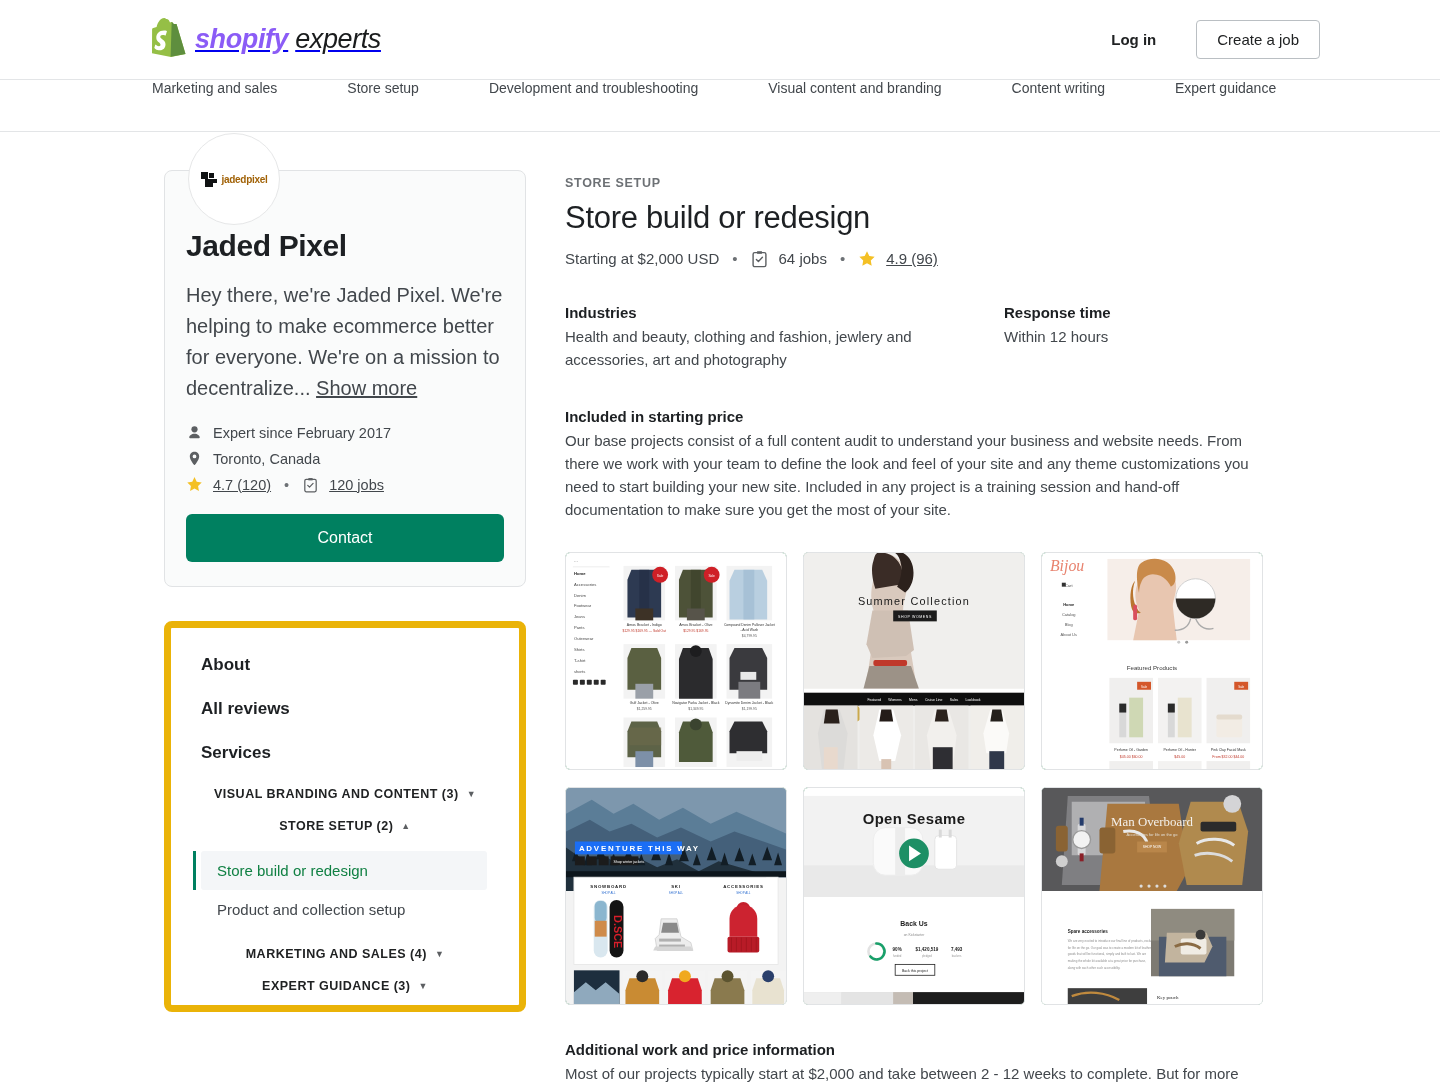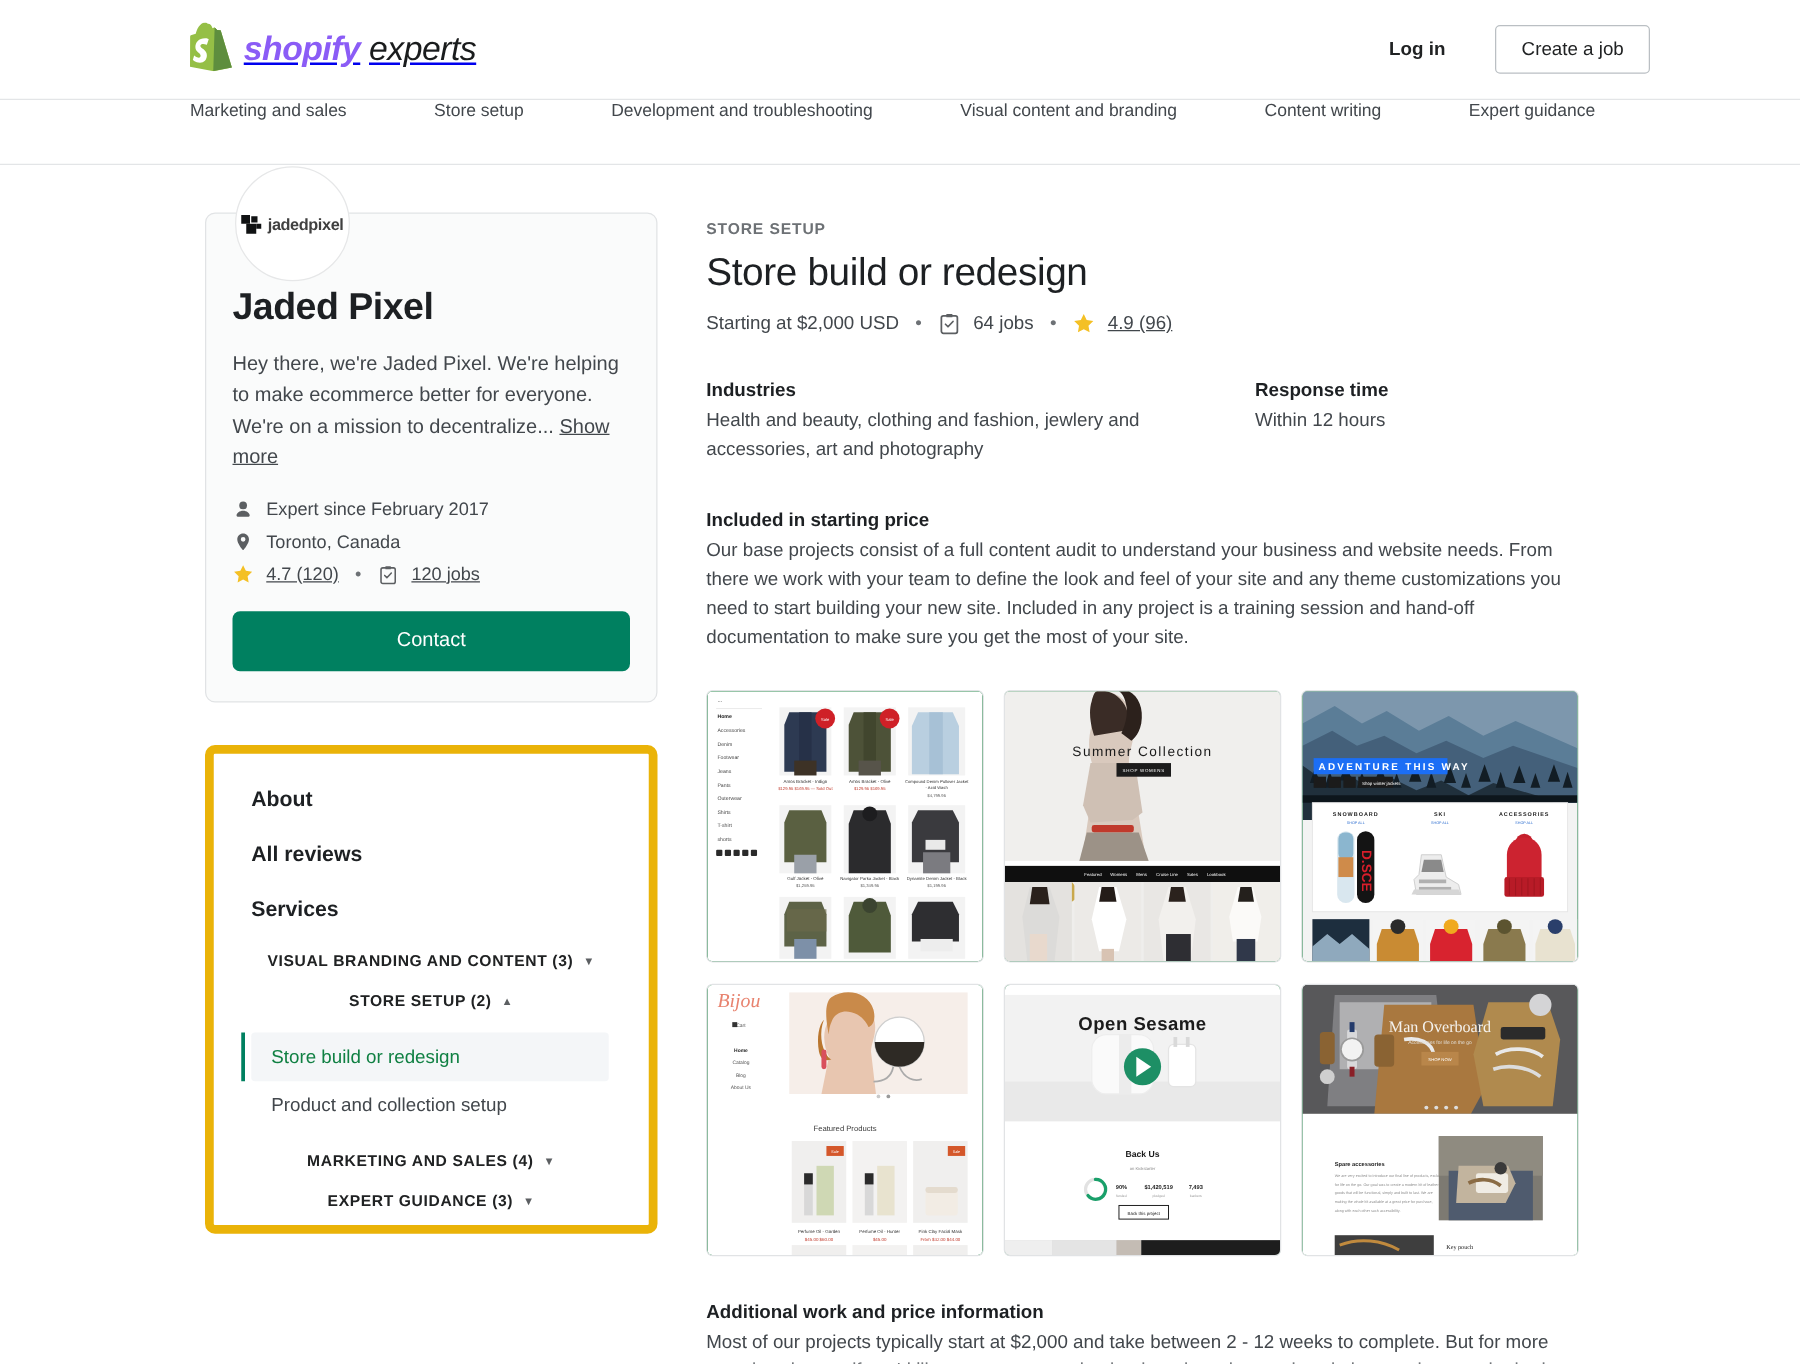--- a/index.html
+++ b/index.html
@@ -102,31 +102,31 @@
   .avatar-mark { position: relative; width: 16px; height: 15px; }
   .avatar-mark i {
     position: absolute;
     background: #101213;
     display: block;
   }
   .avatar-mark i.s1 { width: 7px; height: 7px; left: 0; top: 0; }
   .avatar-mark i.s2 { width: 5px; height: 5px; left: 8px; top: 1px; }
   .avatar-mark i.s3 { width: 8px; height: 8px; left: 4px; top: 7px; }
   .avatar-mark i.s4 { width: 4px; height: 4px; left: 12px; top: 7px; }
-  .avatar-word { font-size: 13px; font-weight: 700; letter-spacing: -0.3px; color: #404040; }
+  .avatar-word { font-size: 10px; font-weight: 700; letter-spacing: -0.3px; color: #a16207; }
 
   .profile-name {
     font-size: 30px;
     font-weight: 700;
     letter-spacing: -0.4px;
     margin-bottom: 17px;
     color: #1d2023;
   }
   .profile-bio {
-    font-size: 16px;
+    font-size: 20px;
     line-height: 1.55;
     color: #42474c;
     margin-bottom: 20px;
   }
   .show-more {
     color: #42474c;
     text-decoration: underline;
     cursor: pointer;
   }
 
@@ -584,20 +584,79 @@
             <rect x="168" y="154" width="54" height="64" fill="#f0eeea"></rect>
             <path d="M188 158h12l7 24-3 20h-20l-3-20z" fill="#fbfaf8"></path>
             <path d="M190 158h9l2 12h-13z" fill="#24201c"></path>
             <rect x="187" y="200" width="15" height="18" fill="#30384a"></rect>
           </g>
         </svg>
       </div>
 
       <div class="shot">
         <svg viewBox="0 0 222 218" preserveAspectRatio="xMidYMid slice">
+          <rect width="222" height="218" fill="#ffffff"></rect>
+          <text x="8" y="18" font-size="16" fill="#e8836f" font-style="italic" font-family="Liberation Serif, serif">Bijou</text>
+          <g fill="#555" font-size="4" font-family="Liberation Sans, sans-serif" text-anchor="middle">
+            <text x="27" y="34">Cart</text>
+            <text x="27" y="54" fill="#222" font-weight="bold">Home</text>
+            <text x="27" y="64">Catalog</text>
+            <text x="27" y="74">Blog</text>
+            <text x="27" y="84">About Us</text>
+          </g>
+          <rect x="20" y="30" width="4" height="4" fill="#333"></rect>
+          <g>
+            <rect x="66" y="6" width="144" height="82" fill="#f6eee9"></rect>
+            <path d="M106 18c10-8 24-4 28 8 4 12-2 20-2 28l4 34h-44l6-30c-4-8-6-20 0-30 2-4 5-8 8-10z" fill="#e8c6b0"></path>
+            <path d="M100 10c12-8 30-4 34 10 3 12-4 14-4 14s-4-10-14-12c-8-2-14 2-16 8-2 4-2 10-2 10S92 16 100 10z" fill="#c98a4a"></path>
+            <path d="M94 28c-4 10-2 22 2 28 2 4 4 4 4 4s-8 4-10-6c-2-12 0-22 4-26z" fill="#b9762f"></path>
+            <rect x="92" y="52" width="4" height="16" rx="2" fill="#d94f5c"></rect>
+            <circle cx="155" cy="46" r="20" fill="#ffffff" stroke="#cfcfcf" stroke-width="1"></circle>
+            <path d="M135 46a20 20 0 0040 0z" fill="#2e2a25"></path>
+            <path d="M155 66c4 10 12 12 18 10" stroke="#aaa" stroke-width="1.4" fill="none"></path>
+            <path d="M150 66c-2 10-10 12-16 12" stroke="#aaa" stroke-width="1.4" fill="none"></path>
+            <circle cx="138" cy="90" r="1.5" fill="#c9c9c9"></circle>
+              <circle cx="146" cy="90" r="1.5" fill="#9a9a9a"></circle>
+          </g>
+          <text x="111" y="118" font-size="6.2" fill="#3a3a3a" text-anchor="middle" font-family="Liberation Sans, sans-serif">Featured Products</text>
+          <g>
+            <rect x="68" y="126" width="44" height="66" fill="#f0efee"></rect>
+            <rect x="96" y="130" width="14" height="8" fill="#d4572a"></rect>
+            <text x="103" y="136" font-size="3" fill="#fff" text-anchor="middle" font-family="Liberation Sans, sans-serif">Sale</text>
+            <rect x="78" y="152" width="7" height="34" fill="#d8d8d8"></rect>
+              <rect x="78" y="152" width="7" height="9" fill="#2b2b2b"></rect>
+            <rect x="88" y="146" width="14" height="40" fill="#cfd8b4"></rect>
+            <text x="90" y="200" font-size="3.6" fill="#333" text-anchor="middle" font-family="Liberation Sans, sans-serif">Perfume Oil - Garden</text>
+            <text x="90" y="207" font-size="3.6" fill="#c0392b" text-anchor="middle" font-family="Liberation Sans, sans-serif">$45.00 $60.00</text>
+          </g>
+          <g>
+            <rect x="117" y="126" width="44" height="66" fill="#f3f2f1"></rect>
+            <rect x="127" y="152" width="7" height="34" fill="#d8d8d8"></rect>
+              <rect x="127" y="152" width="7" height="9" fill="#2b2b2b"></rect>
+            <rect x="137" y="146" width="14" height="40" fill="#e8e3cf"></rect>
+            <text x="139" y="200" font-size="3.6" fill="#333" text-anchor="middle" font-family="Liberation Sans, sans-serif">Perfume Oil - Hunter</text>
+            <text x="139" y="207" font-size="3.6" fill="#c0392b" text-anchor="middle" font-family="Liberation Sans, sans-serif">$45.00</text>
+          </g>
+          <g>
+            <rect x="166" y="126" width="44" height="66" fill="#f0efee"></rect>
+            <rect x="194" y="130" width="14" height="8" fill="#d4572a"></rect>
+            <text x="201" y="136" font-size="3" fill="#fff" text-anchor="middle" font-family="Liberation Sans, sans-serif">Sale</text>
+            <rect x="176" y="166" width="26" height="20" rx="2" fill="#f2ece4"></rect>
+            <rect x="176" y="163" width="26" height="5" rx="2" fill="#e4dbce"></rect>
+            <text x="188" y="200" font-size="3.6" fill="#333" text-anchor="middle" font-family="Liberation Sans, sans-serif">Pink Clay Facial Mask</text>
+            <text x="188" y="207" font-size="3.6" fill="#c0392b" text-anchor="middle" font-family="Liberation Sans, sans-serif">From $32.00 $44.00</text>
+          </g>
+          <rect x="68" y="210" width="44" height="8" fill="#f0efee"></rect>
+          <rect x="117" y="210" width="44" height="8" fill="#f3f2f1"></rect>
+          <rect x="166" y="210" width="44" height="8" fill="#f0efee"></rect>
+        </svg>
+      </div>
+
+      <div class="shot">
+        <svg viewBox="0 0 222 218" preserveAspectRatio="xMidYMid slice">
           <rect width="222" height="218" fill="#f3f3f3"></rect>
           <g>
             <rect x="0" y="0" width="222" height="90" fill="#7d97ad"></rect>
             <path d="M0 26l26-14 22 14 20-10 26 16 24-12 28 16 26-12 50 22v34H0z" fill="#5b7d97"></path>
             <path d="M0 44l24-12 20 12 22-8 26 14 24-10 30 14 24-10 52 18v28H0z" fill="#44607a"></path>
             <path d="M0 60l20 14 18-6 16 10 18-8 20 10 20-8 22 12 20-10 48 14v16H0z" fill="#20303c"></path>
             <g fill="#121d25">
               <path d="M6 74l4-12 4 12zM18 78l4-14 4 14zM30 72l5-14 5 14zM44 78l4-13 4 13zM58 74l5-14 5 14zM72 78l4-12 4 12zM86 73l5-14 5 14zM100 78l4-13 4 13zM114 74l5-14 5 14zM128 78l4-12 4 12zM142 73l5-14 5 14zM156 78l4-13 4 13zM170 74l5-14 5 14zM184 78l4-12 4 12zM198 73l5-14 5 14zM210 78l4-13 4 13z"></path>
             </g>
             <rect x="0" y="84" width="222" height="6" fill="#0d161c"></rect>
@@ -656,79 +715,20 @@
             <rect x="100" y="184" width="40" height="34" fill="#f4f4f4"></rect>
             <path d="M107 192h26l4 12v14h-34v-14z" fill="#d8232f"></path>
               <circle cx="120" cy="190" r="6" fill="#f0a91e"></circle>
             <rect x="143" y="184" width="40" height="34" fill="#f4f4f4"></rect>
             <path d="M150 192h26l4 12v14h-34v-14z" fill="#8a7a4e"></path>
               <circle cx="163" cy="190" r="6" fill="#5c5430"></circle>
             <rect x="186" y="184" width="36" height="34" fill="#f4f4f4"></rect>
             <path d="M192 192h24l4 12v14h-32v-14z" fill="#e8e2d0"></path>
               <circle cx="204" cy="190" r="6" fill="#2a3f6b"></circle>
           </g>
-        </svg>
-      </div>
-
-      <div class="shot">
-        <svg viewBox="0 0 222 218" preserveAspectRatio="xMidYMid slice">
-          <rect width="222" height="218" fill="#ffffff"></rect>
-          <text x="8" y="18" font-size="16" fill="#e8836f" font-style="italic" font-family="Liberation Serif, serif">Bijou</text>
-          <g fill="#555" font-size="4" font-family="Liberation Sans, sans-serif" text-anchor="middle">
-            <text x="27" y="34">Cart</text>
-            <text x="27" y="54" fill="#222" font-weight="bold">Home</text>
-            <text x="27" y="64">Catalog</text>
-            <text x="27" y="74">Blog</text>
-            <text x="27" y="84">About Us</text>
-          </g>
-          <rect x="20" y="30" width="4" height="4" fill="#333"></rect>
-          <g>
-            <rect x="66" y="6" width="144" height="82" fill="#f6eee9"></rect>
-            <path d="M106 18c10-8 24-4 28 8 4 12-2 20-2 28l4 34h-44l6-30c-4-8-6-20 0-30 2-4 5-8 8-10z" fill="#e8c6b0"></path>
-            <path d="M100 10c12-8 30-4 34 10 3 12-4 14-4 14s-4-10-14-12c-8-2-14 2-16 8-2 4-2 10-2 10S92 16 100 10z" fill="#c98a4a"></path>
-            <path d="M94 28c-4 10-2 22 2 28 2 4 4 4 4 4s-8 4-10-6c-2-12 0-22 4-26z" fill="#b9762f"></path>
-            <rect x="92" y="52" width="4" height="16" rx="2" fill="#d94f5c"></rect>
-            <circle cx="155" cy="46" r="20" fill="#ffffff" stroke="#cfcfcf" stroke-width="1"></circle>
-            <path d="M135 46a20 20 0 0040 0z" fill="#2e2a25"></path>
-            <path d="M155 66c4 10 12 12 18 10" stroke="#aaa" stroke-width="1.4" fill="none"></path>
-            <path d="M150 66c-2 10-10 12-16 12" stroke="#aaa" stroke-width="1.4" fill="none"></path>
-            <circle cx="138" cy="90" r="1.5" fill="#c9c9c9"></circle>
-              <circle cx="146" cy="90" r="1.5" fill="#9a9a9a"></circle>
-          </g>
-          <text x="111" y="118" font-size="6.2" fill="#3a3a3a" text-anchor="middle" font-family="Liberation Sans, sans-serif">Featured Products</text>
-          <g>
-            <rect x="68" y="126" width="44" height="66" fill="#f0efee"></rect>
-            <rect x="96" y="130" width="14" height="8" fill="#d4572a"></rect>
-            <text x="103" y="136" font-size="3" fill="#fff" text-anchor="middle" font-family="Liberation Sans, sans-serif">Sale</text>
-            <rect x="78" y="152" width="7" height="34" fill="#d8d8d8"></rect>
-              <rect x="78" y="152" width="7" height="9" fill="#2b2b2b"></rect>
-            <rect x="88" y="146" width="14" height="40" fill="#cfd8b4"></rect>
-            <text x="90" y="200" font-size="3.6" fill="#333" text-anchor="middle" font-family="Liberation Sans, sans-serif">Perfume Oil - Garden</text>
-            <text x="90" y="207" font-size="3.6" fill="#c0392b" text-anchor="middle" font-family="Liberation Sans, sans-serif">$45.00 $60.00</text>
-          </g>
-          <g>
-            <rect x="117" y="126" width="44" height="66" fill="#f3f2f1"></rect>
-            <rect x="127" y="152" width="7" height="34" fill="#d8d8d8"></rect>
-              <rect x="127" y="152" width="7" height="9" fill="#2b2b2b"></rect>
-            <rect x="137" y="146" width="14" height="40" fill="#e8e3cf"></rect>
-            <text x="139" y="200" font-size="3.6" fill="#333" text-anchor="middle" font-family="Liberation Sans, sans-serif">Perfume Oil - Hunter</text>
-            <text x="139" y="207" font-size="3.6" fill="#c0392b" text-anchor="middle" font-family="Liberation Sans, sans-serif">$45.00</text>
-          </g>
-          <g>
-            <rect x="166" y="126" width="44" height="66" fill="#f0efee"></rect>
-            <rect x="194" y="130" width="14" height="8" fill="#d4572a"></rect>
-            <text x="201" y="136" font-size="3" fill="#fff" text-anchor="middle" font-family="Liberation Sans, sans-serif">Sale</text>
-            <rect x="176" y="166" width="26" height="20" rx="2" fill="#f2ece4"></rect>
-            <rect x="176" y="163" width="26" height="5" rx="2" fill="#e4dbce"></rect>
-            <text x="188" y="200" font-size="3.6" fill="#333" text-anchor="middle" font-family="Liberation Sans, sans-serif">Pink Clay Facial Mask</text>
-            <text x="188" y="207" font-size="3.6" fill="#c0392b" text-anchor="middle" font-family="Liberation Sans, sans-serif">From $32.00 $44.00</text>
-          </g>
-          <rect x="68" y="210" width="44" height="8" fill="#f0efee"></rect>
-          <rect x="117" y="210" width="44" height="8" fill="#f3f2f1"></rect>
-          <rect x="166" y="210" width="44" height="8" fill="#f0efee"></rect>
         </svg>
       </div>
 
       <div class="shot">
         <svg viewBox="0 0 222 218" preserveAspectRatio="xMidYMid slice">
           <rect width="222" height="218" fill="#ffffff"></rect>
           <rect x="0" y="8" width="222" height="102" fill="#f2f2f2"></rect>
           <rect x="0" y="78" width="222" height="32" fill="#e9e9e9"></rect>
           <text x="111" y="36" font-size="15" fill="#1c1c1c" text-anchor="middle" font-weight="bold" letter-spacing="0.4" font-family="Liberation Sans, sans-serif">Open Sesame</text>
           <g>

